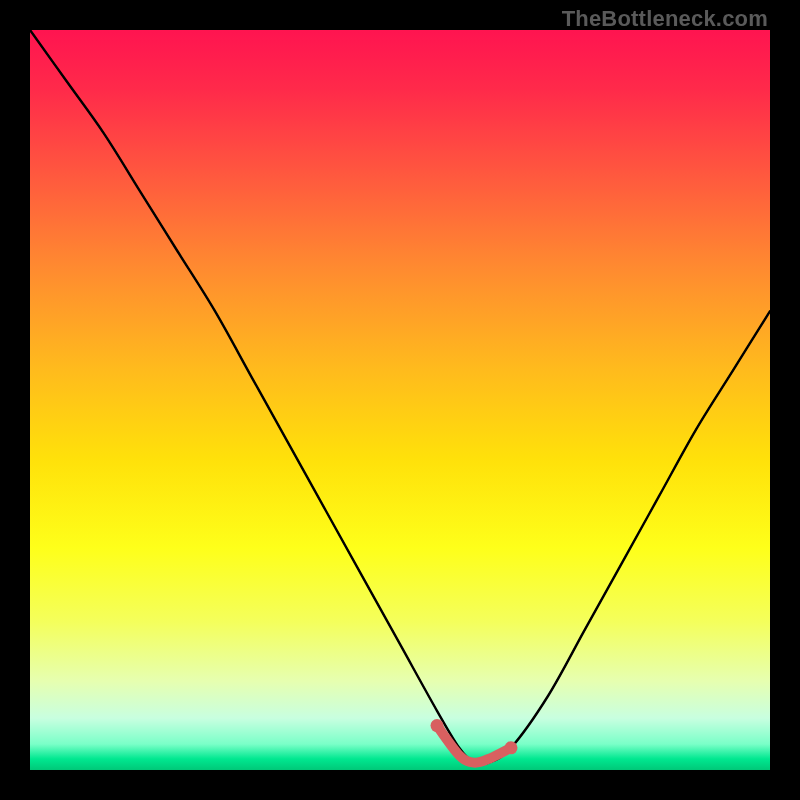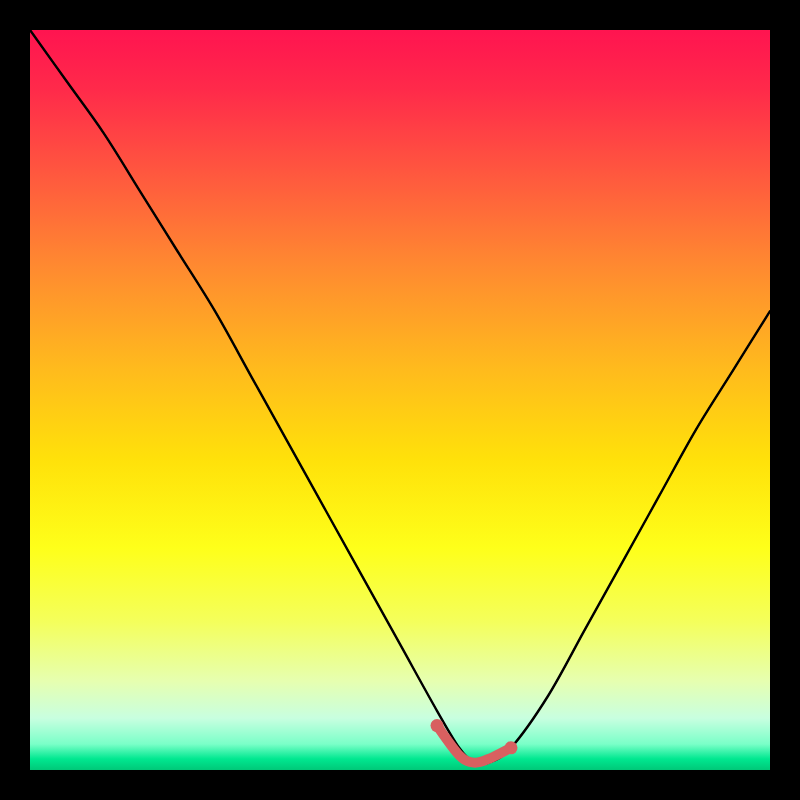--- a/index.html
+++ b/index.html
@@ -82,13 +82,14 @@
     <svg class="curve" viewBox="0 0 740 740" preserveAspectRatio="none">
       <path id="main-path" class="main-line" d="M 0 0 C 6.166666666666667 8.633333333333326, 24.666666666666664 34.53333333333329, 37 51.799999999999955 C 49.333333333333336 69.06666666666662, 61.666666666666664 85.10000000000002, 74 103.60000000000002 C 86.33333333333333 122.10000000000002, 98.66666666666667 143.06666666666663, 111 162.79999999999995 C 123.33333333333333 182.53333333333327, 135.66666666666666 202.26666666666665, 148 222 C 160.33333333333334 241.73333333333335, 172.66666666666666 260.23333333333335, 185 281.2 C 197.33333333333334 302.16666666666663, 209.66666666666666 325.59999999999997, 222 347.79999999999995 C 234.33333333333334 369.99999999999994, 246.66666666666666 392.2, 259 414.4 C 271.3333333333333 436.59999999999997, 283.6666666666667 458.8, 296 481 C 308.3333333333333 503.2, 320.6666666666667 525.4, 333 547.6 C 345.3333333333333 569.8000000000001, 357.66666666666663 592, 370 614.2 C 382.33333333333337 636.4000000000001, 397.1333333333334 663.5333333333333, 407.00000000000006 680.8 C 416.86666666666673 698.0666666666666, 423.0333333333333 709.1666666666666, 429.2 717.8 C 435.3666666666667 726.4333333333333, 439.06666666666666 730.1333333333333, 444 732.6 C 448.93333333333334 735.0666666666667, 452.6333333333333 735.0666666666667, 458.8 732.6 C 464.9666666666667 730.1333333333333, 471.1333333333333 728.9, 481 717.8 C 490.8666666666667 706.6999999999999, 505.6666666666667 685.7333333333333, 518 666 C 530.3333333333334 646.2666666666667, 542.6666666666666 621.6, 555 599.4 C 567.3333333333334 577.1999999999999, 579.6666666666666 555, 592 532.8 C 604.3333333333334 510.59999999999997, 616.6666666666666 488.4, 629 466.2 C 641.3333333333334 444, 653.6666666666666 420.5666666666666, 666 399.59999999999997 C 678.3333333333334 378.6333333333333, 690.6666666666666 360.1333333333333, 703 340.4 C 715.3333333333334 320.66666666666663, 733.8333333333334 291.06666666666666, 740 281.2"></path>
       <path id="sec-path" class="secondary-line" d="M 0 0 C 6.166666666666667 8.633333333333326, 24.666666666666664 34.53333333333329, 37 51.799999999999955 C 49.333333333333336 69.06666666666662, 61.666666666666664 85.10000000000002, 74 103.60000000000002 C 86.33333333333333 122.10000000000002, 98.66666666666667 143.06666666666663, 111 162.79999999999995 C 123.33333333333333 182.53333333333327, 135.66666666666666 202.26666666666665, 148 222 C 160.33333333333334 241.73333333333335, 172.66666666666666 260.23333333333335, 185 281.2 C 197.33333333333334 302.16666666666663, 209.66666666666666 325.59999999999997, 222 347.79999999999995 C 234.33333333333334 369.99999999999994, 246.66666666666666 392.2, 259 414.4 C 271.3333333333333 436.59999999999997, 283.6666666666667 458.8, 296 481 C 308.3333333333333 503.2, 320.6666666666667 525.4, 333 547.6 C 345.3333333333333 569.8000000000001, 357.66666666666663 592, 370 614.2 C 382.33333333333337 636.4000000000001, 397.1333333333334 663.5333333333333, 407.00000000000006 680.8 C 416.86666666666673 698.0666666666666, 423.0333333333333 709.1666666666666, 429.2 717.8 C 435.3666666666667 726.4333333333333, 439.06666666666666 730.1333333333333, 444 732.6 C 448.93333333333334 735.0666666666667, 452.6333333333333 735.0666666666667, 458.8 732.6 C 464.9666666666667 730.1333333333333, 471.1333333333333 728.9, 481 717.8 C 490.8666666666667 706.6999999999999, 505.6666666666667 685.7333333333333, 518 666 C 530.3333333333334 646.2666666666667, 542.6666666666666 621.6, 555 599.4 C 567.3333333333334 577.1999999999999, 579.6666666666666 555, 592 532.8 C 604.3333333333334 510.59999999999997, 616.6666666666666 488.4, 629 466.2 C 641.3333333333334 444, 653.6666666666666 420.5666666666666, 666 399.59999999999997 C 678.3333333333334 378.6333333333333, 690.6666666666666 360.1333333333333, 703 340.4 C 715.3333333333334 320.66666666666663, 733.8333333333334 291.06666666666666, 740 281.2"></path>
       <path id="hl-path" class="highlight-line" d="M 407.00000000000006 695.6 C 410.70000000000005 700.5333333333333, 423.0333333333333 719.0333333333334, 429.2 725.2 C 435.3666666666667 731.3666666666667, 439.06666666666666 731.9833333333333, 444 732.6 C 448.93333333333334 733.2166666666667, 452.6333333333333 731.3666666666667, 458.8 728.9 C 464.9666666666667 726.4333333333333, 477.3 719.65, 481 717.8"></path>
       <g id="hl-dots">
           <circle cx="407.00000000000006" cy="695.6" r="6.5" class="highlight-dot"></circle>
           <circle cx="481" cy="717.8" r="6.5" class="highlight-dot"></circle>
         </g>
     </svg>
   </div>
+  <div class="watermark">TheBottleneck.com</div>
 </div>
 
 </body></html>

